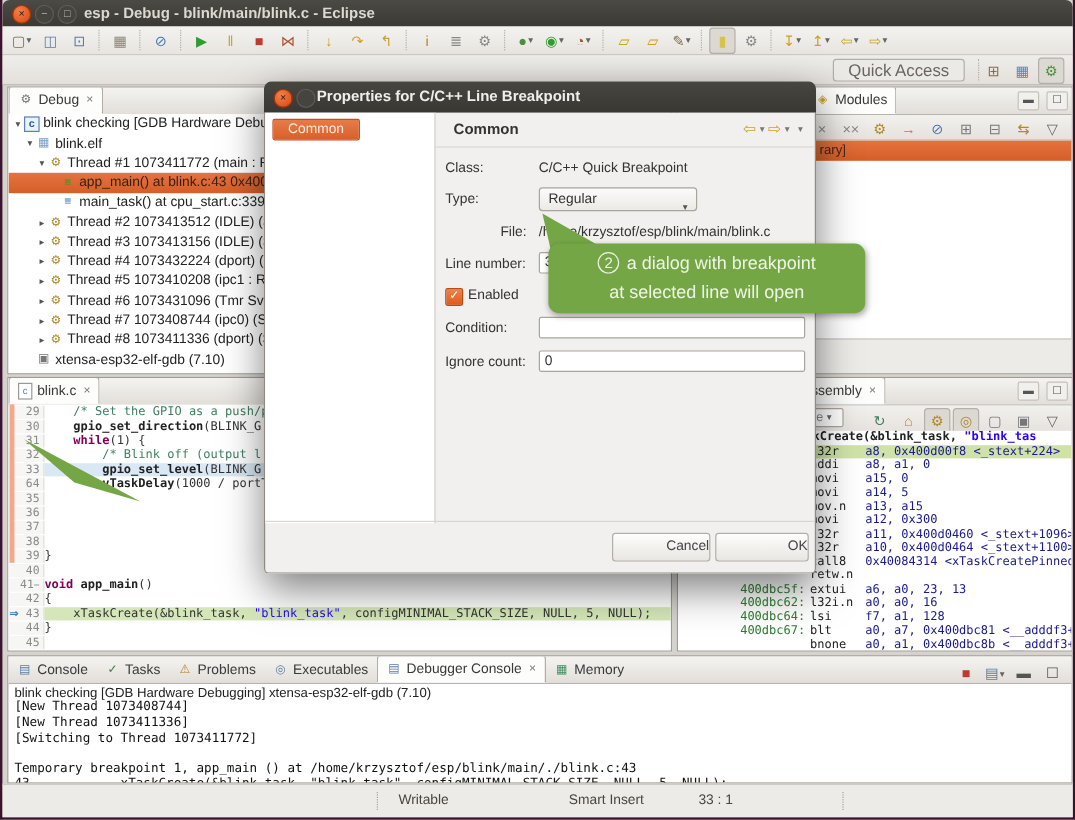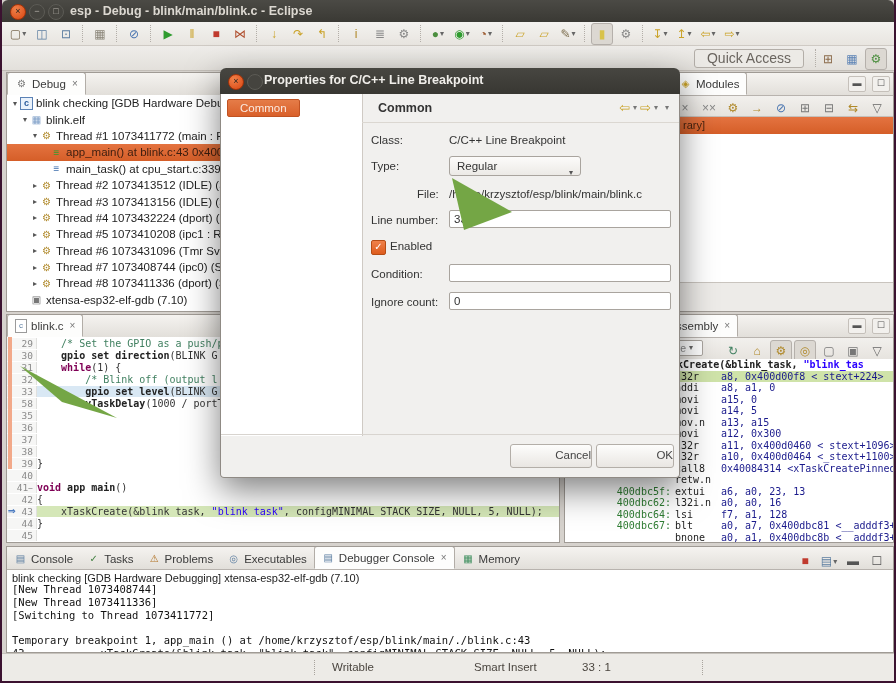--- a/index.html
+++ b/index.html
@@ -407,21 +407,21 @@
         </div>
         <div class="edrow">
           <span class="gut">32</span>
           <span class="code-cell"><span class="seg-comment">        /* Blink off (output l</span></span>
         </div>
         <div class="edrow hl-blue">
           <span class="gut">33</span>
           <span class="code-cell"><span class="seg-func">        gpio_set_level</span><span class="seg-plain">(BLINK_G</span></span>
         </div>
         <div class="edrow">
-          <span class="gut">58</span>
+          <span class="gut">64</span>
           <span class="code-cell"><span class="seg-func">        vTaskDelay</span><span class="seg-plain">(1000 / portT</span></span>
         </div>
         <div class="edrow">
           <span class="gut">35</span>
           <span class="code-cell"></span>
         </div>
         <div class="edrow">
           <span class="gut">36</span>
           <span class="code-cell"></span>
         </div>
@@ -597,21 +597,21 @@
         <div class="dlg-nav-arrows">
           <span class="dlg-arrow">⇦</span>
           <span class="dlg-ddv">▾</span>
           <span class="dlg-arrow">⇨</span>
           <span class="dlg-ddv">▾</span>
           <span class="dlg-ddv" style="margin-left:4px;">▾</span>
         </div>
         <div class="dlg-sep"></div>
 
         <div class="fld-label" style="top:40px;">Class:</div>
-        <div class="fld-val" style="top:40px;">C/C++ Line Breakpoint</div>
+        <div class="fld-val" style="top:40px;">C/C++ Quick Breakpoint</div>
 
         <div class="fld-label" style="top:66px;">Type:</div>
         <div class="fld-dd" style="top:62px;">
           <span>Regular</span>
           <span class="fld-dd-arrow">▾</span>
         </div>
 
         <div class="fld-label" style="top:94px;padding-left:46px;">File:</div>
         <div class="fld-val" style="top:94px;">/home/krzysztof/esp/blink/main/blink.c</div>
 
@@ -630,18 +630,22 @@
       <div class="dlg-footer">
         <div class="dlg-btn" style="left:289px;width:80px;">Cancel</div>
         <div class="dlg-btn" style="left:375px;width:76px;">OK</div>
       </div>
     </div>
   </div>
 
   <svg class="callout-tail" style="left:440px;top:172px;" width="80" height="70">
     <polygon points="10,6 22,58 70,40" fill="#74a645"></polygon>
   </svg>
+  <div class="callout" style="left:455px;top:203px;width:264px;height:58px;">
+    <div><span class="callout-num">2</span><span>a dialog with breakpoint</span></div>
+    <div>at selected line will  open</div>
+  </div>
 
   <svg class="callout-tail" style="left:10px;top:358px;" width="110" height="72">
     <polygon points="8,8 50,44 105,60" fill="#74a645"></polygon>
   </svg>
 
 </div>
 
 </body></html>

